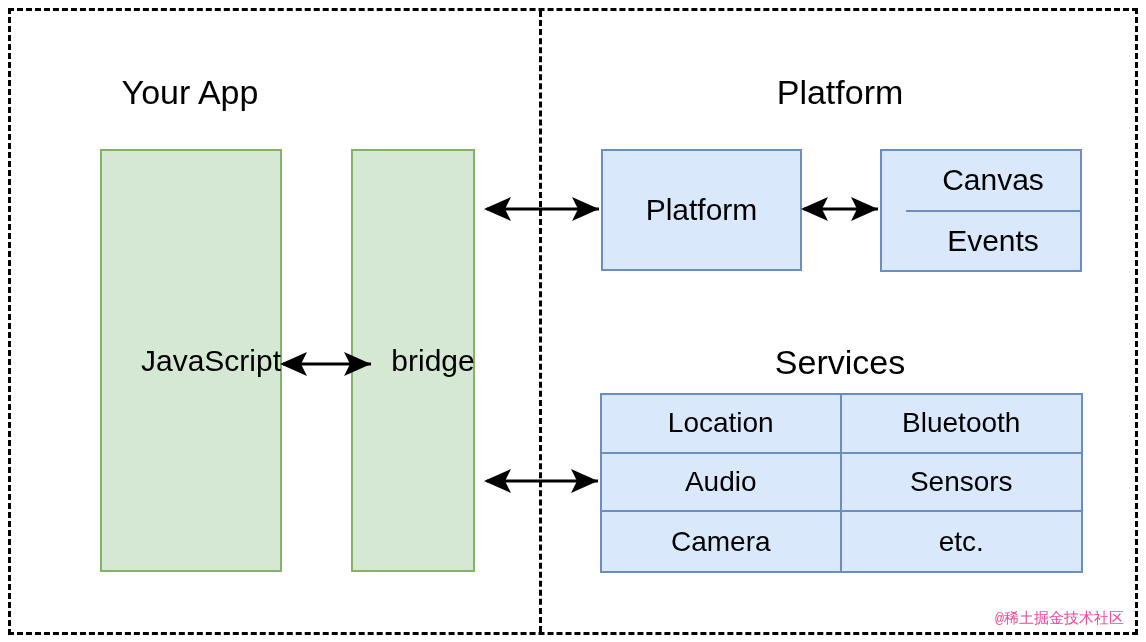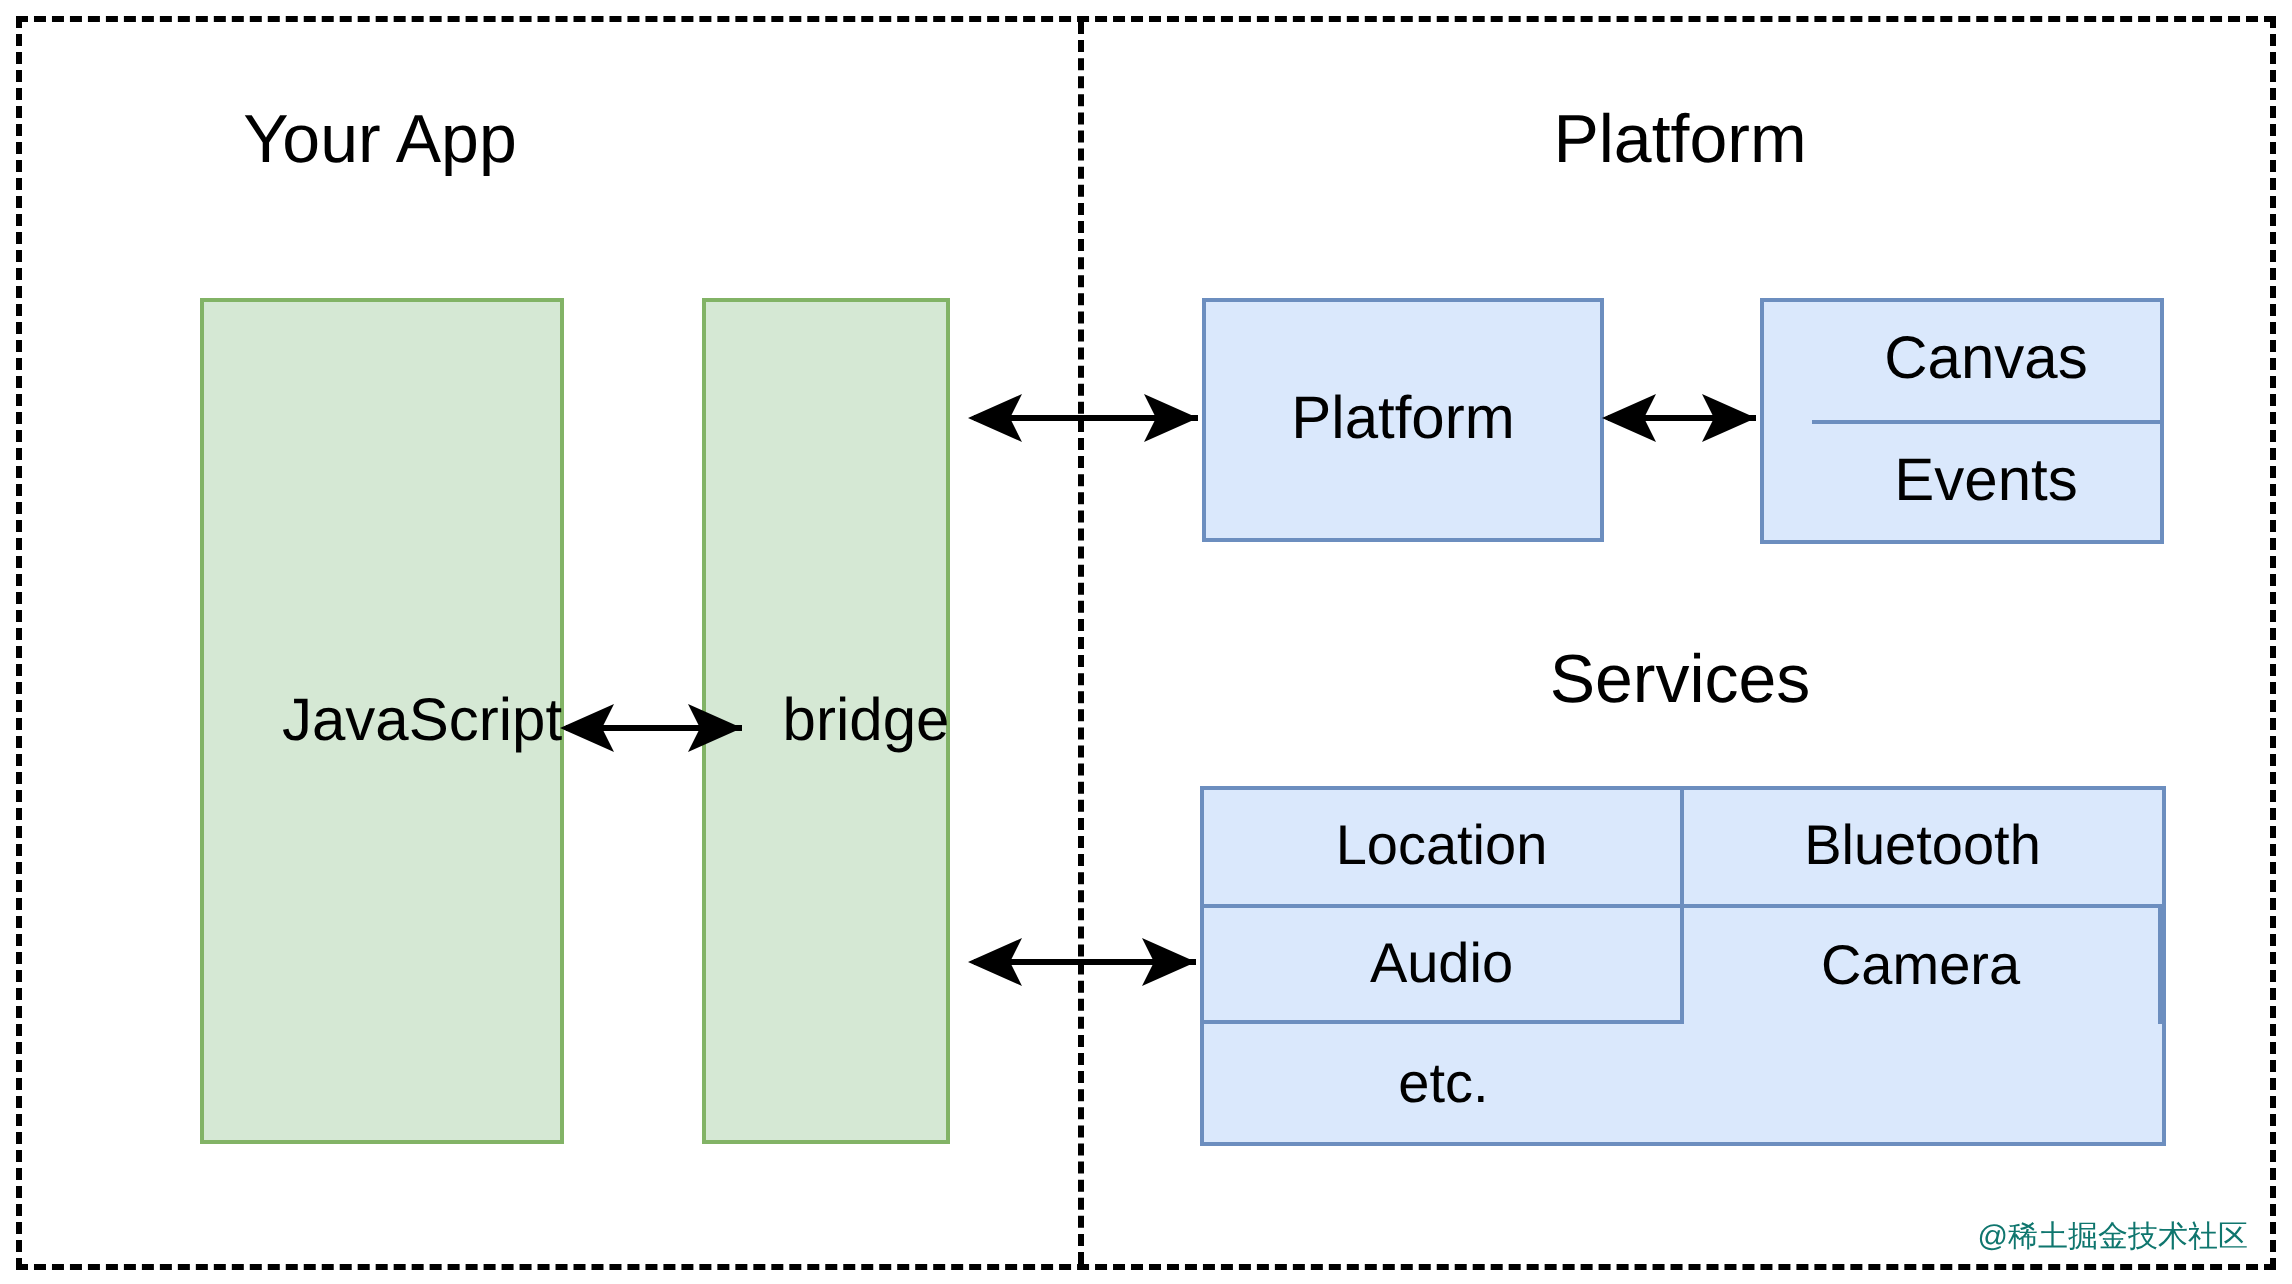--- a/index.html
+++ b/index.html
@@ -40,20 +40,21 @@
   }
 
   
   .section-title {
     position: absolute;
     text-align: center;
     color: #000000;
     font-size: 34px;
     line-height: 40px;
     white-space: nowrap;
+    margin-top: 22px;
   }
   #title-your-app   { left: 60px;  top: 50px;  width: 260px; }
   #title-platform   { left: 710px; top: 50px;  width: 260px; }
   #title-services   { left: 710px; top: 320px; width: 260px; }
 
   
   .box {
     position: absolute;
     box-sizing: border-box;
     display: flex;
@@ -139,23 +140,23 @@
     height: 642px;
     pointer-events: none;
   }
 
   
   #watermark {
     position: absolute;
     right: 22px;
     bottom: 14px;
     font-size: 15px;
-    color: #0f766e;
-    white-space: nowrap;
-    font-family: Liberation Sans, sans-serif;
+    color: #ec4899;
+    white-space: nowrap;
+    font-family: Liberation Mono, monospace;
     margin-left: 16px;
   }
 </style>
 </head>
 <body>
 
 <div id="canvas">
 
   <div class="outer-frame"></div>
   <div class="divider"></div>
@@ -174,20 +175,21 @@
 
   <div id="stack-canvas-events">
     <div class="cell">Canvas</div>
     <div class="cell">Events</div>
   </div>
 
   <div id="grid-services">
     <div class="cell br bb">Location</div>
     <div class="cell bb">Bluetooth</div>
     <div class="cell br bb">Audio</div>
+    <div class="cell bb">Sensors</div>
     <div class="cell br">Camera</div>
     <div class="cell">etc.</div>
   </div>
 
   <svg id="arrows" viewBox="0 0 1146 642" xmlns="http://www.w3.org/2000/svg">
     <defs>
       <marker id="ah-start" markerWidth="10" markerHeight="10" refX="1" refY="4" orient="auto" markerUnits="strokeWidth">
         <path d="M9,0 L0,4 L9,8 L7,4 Z" fill="#000000"></path>
       </marker>
       <marker id="ah-end" markerWidth="10" markerHeight="10" refX="9" refY="4" orient="auto" markerUnits="strokeWidth">

